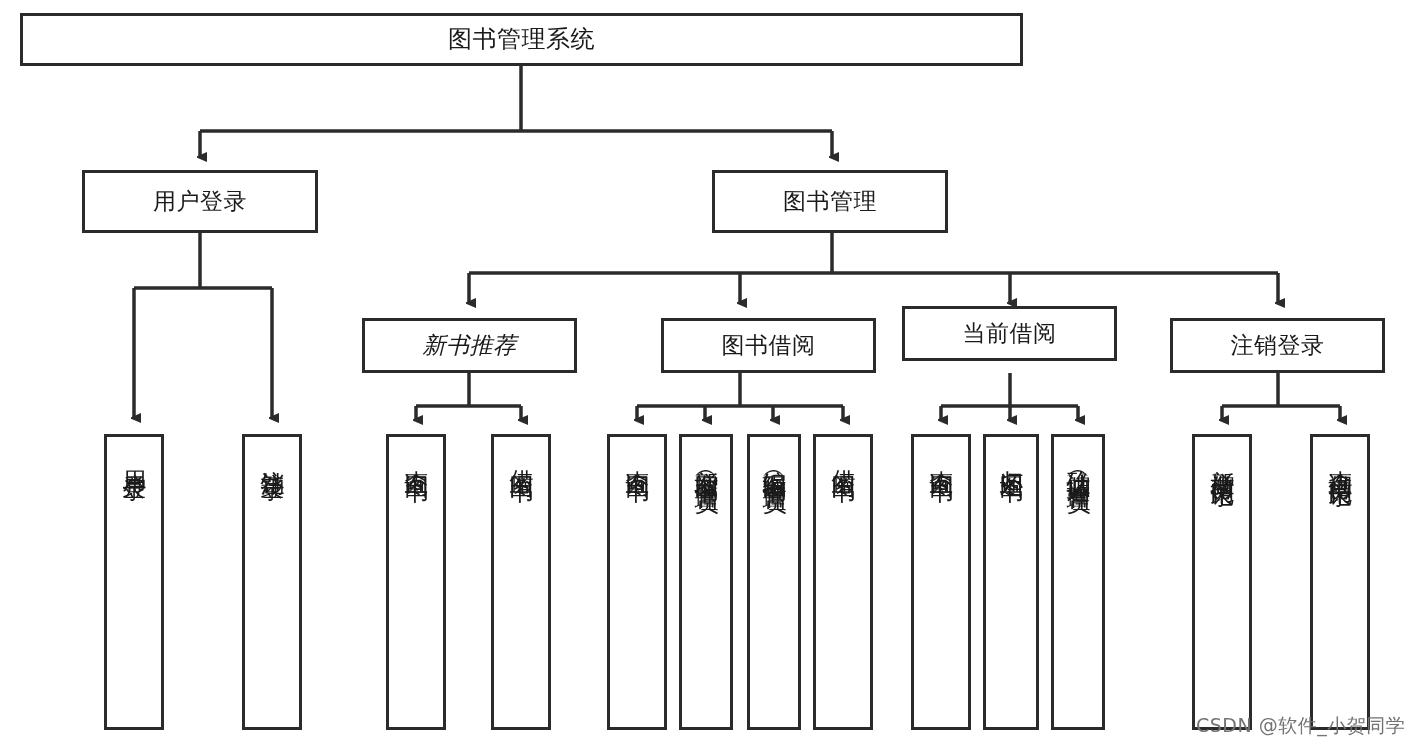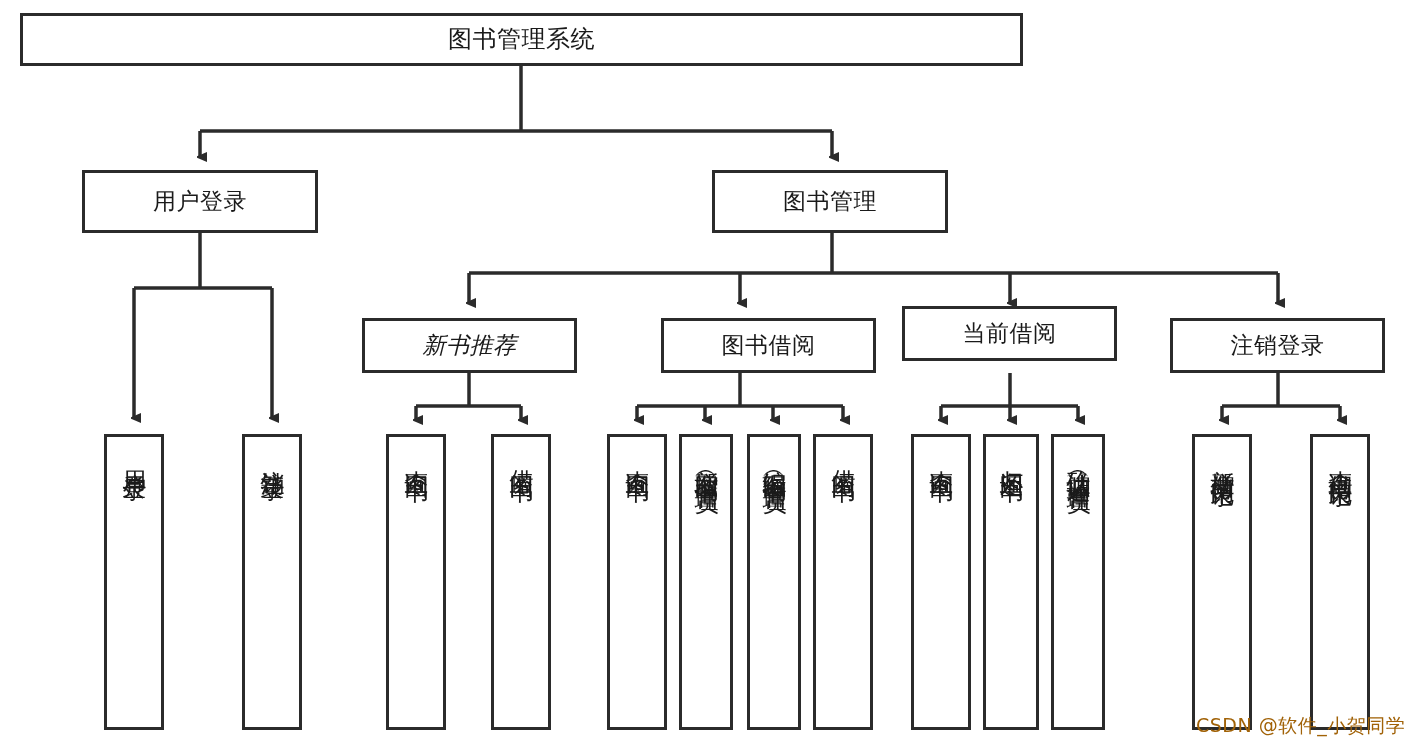--- a/index.html
+++ b/index.html
@@ -40,21 +40,21 @@
   .node.vert .lbl{
     writing-mode:vertical-rl;
     text-orientation:upright;
     font-size:24px;
     letter-spacing:3px;
   }
   .watermark{
     position:absolute;
     left:1196px;top:713px;
     font-size:19px;
-    color:#a16207;
+    color:#737373;
     white-space:nowrap;
     letter-spacing:0.5px;
   }
 </style>
 </head>
 <body>
 
 <div id="canvas">
 
   <svg id="edges" viewBox="0 0 1405 747" xmlns="http://www.w3.org/2000/svg">

